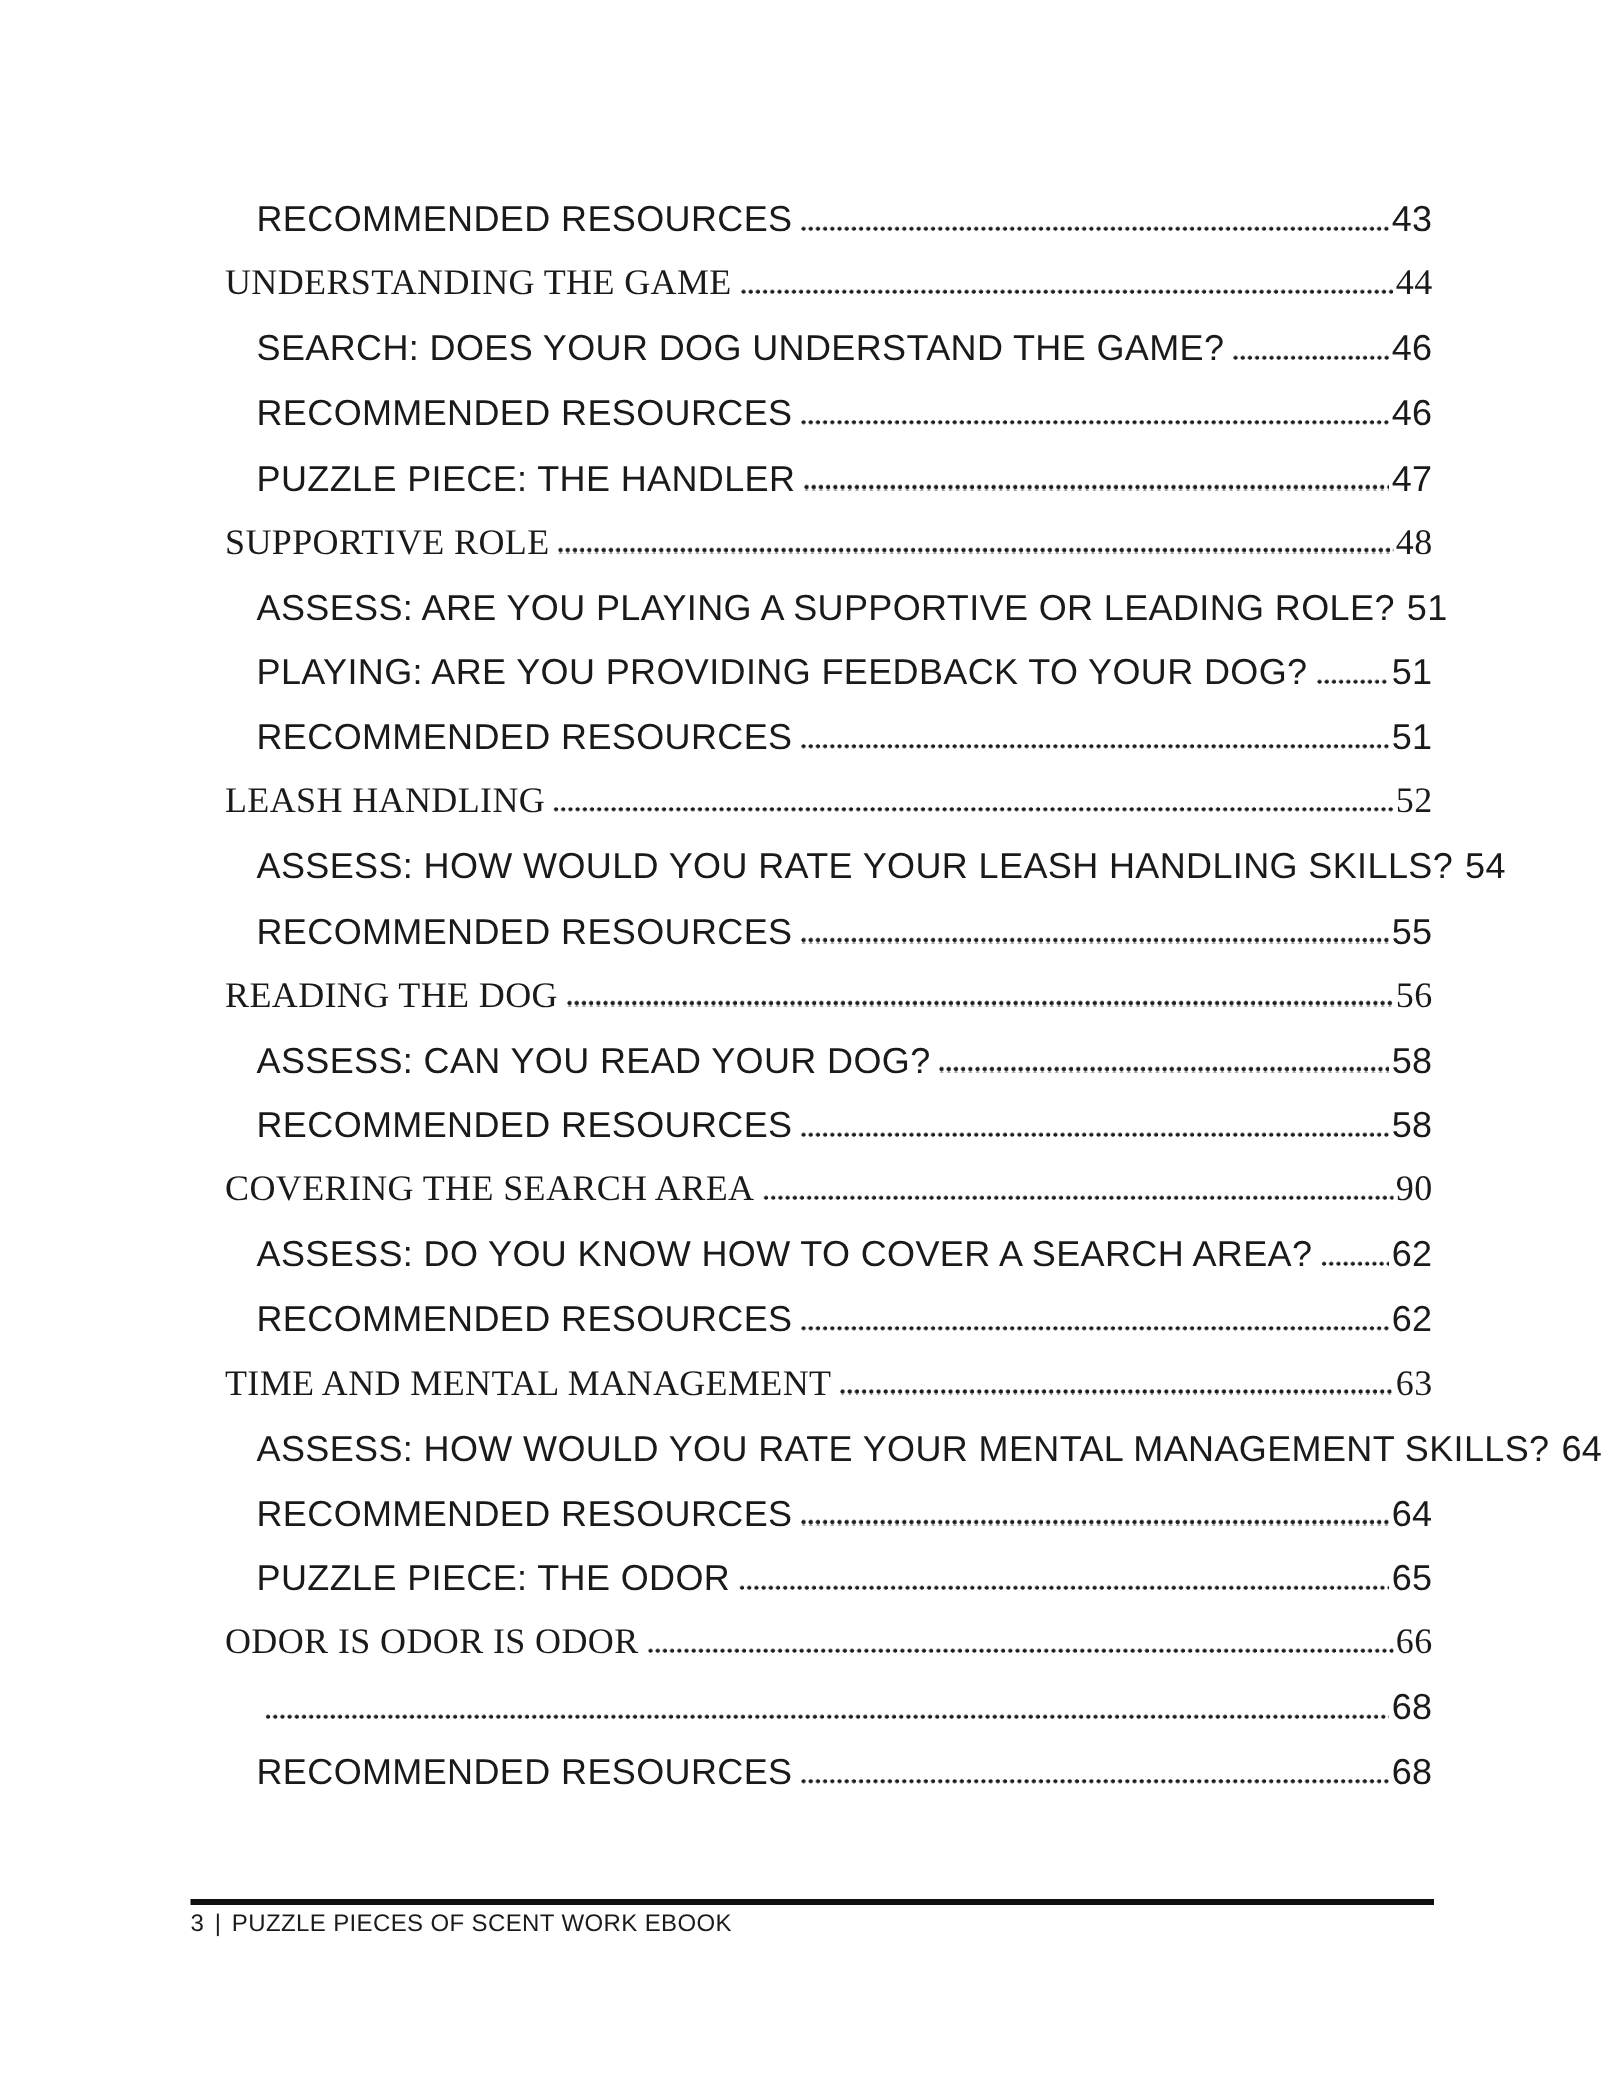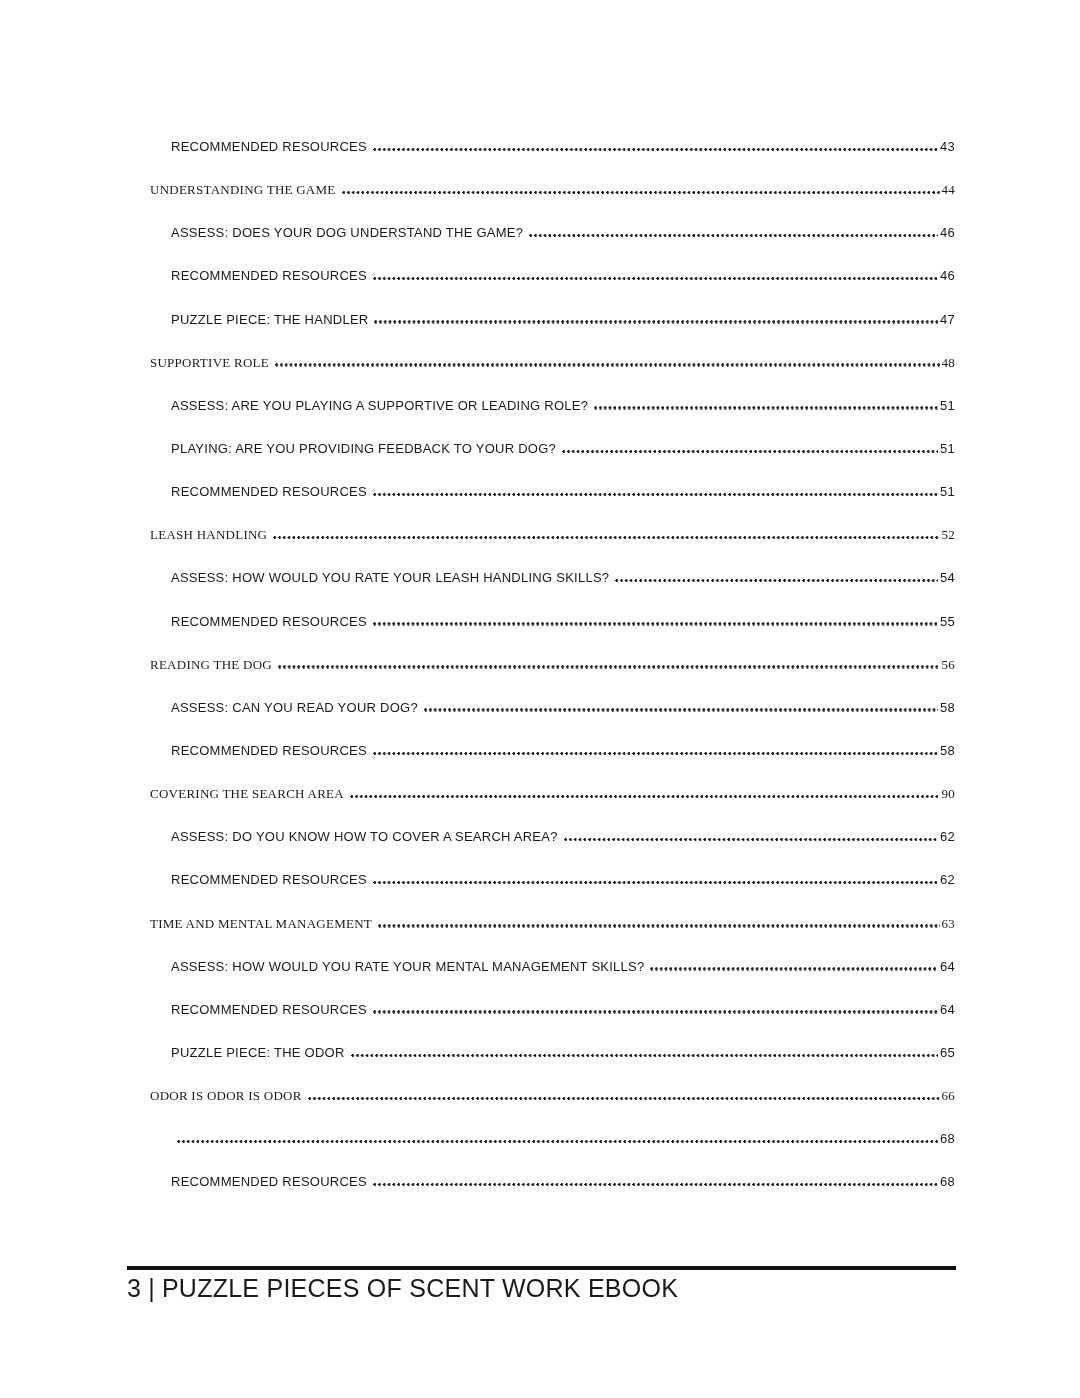--- a/index.html
+++ b/index.html
@@ -17,21 +17,21 @@
     position: absolute;
     top: 125px;
     left: 127px;
     width: 828px;
     list-style: none;
   }
   .toc-entry {
     display: flex;
     align-items: baseline;
     height: 43.15px;
-    font-size: 13px;
+    font-size: 24px;
     letter-spacing: 0.25px;
     color: #1a1a1a;
     cursor: pointer;
   }
   .toc-entry .toc-label,
   .toc-entry .toc-page {
     line-height: 43.15px;
     white-space: nowrap;
     font-weight: 400;
   }
@@ -52,21 +52,21 @@
     left: 127px;
     top: 1266px;
     width: 829px;
     height: 4px;
     background: #0f0f0f;
   }
   .footer-text {
     position: absolute;
     left: 127px;
     top: 1274px;
-    font-size: 25px;
+    font-size: 16px;
     letter-spacing: 0.25px;
     color: #1a1a1a;
     white-space: nowrap;
   }
   .footer-text .sep { padding: 0 7px; }
 </style>
 </head>
 <body>
 
 <div class="page">
@@ -76,21 +76,21 @@
       <span class="toc-label">RECOMMENDED RESOURCES</span>
       <span class="leader"></span>
       <span class="toc-page">43</span>
     </li>
       <li class="toc-entry lvl-2">
       <span class="toc-label">UNDERSTANDING THE GAME</span>
       <span class="leader"></span>
       <span class="toc-page">44</span>
     </li>
       <li class="toc-entry lvl-3">
-      <span class="toc-label">ASSESS: DOES YOUR DOG UNDERSTAND THE GAME?</span>
+      <span class="toc-label">SEARCH: DOES YOUR DOG UNDERSTAND THE GAME?</span>
       <span class="leader"></span>
       <span class="toc-page">46</span>
     </li>
       <li class="toc-entry lvl-3">
       <span class="toc-label">RECOMMENDED RESOURCES</span>
       <span class="leader"></span>
       <span class="toc-page">46</span>
     </li>
       <li class="toc-entry lvl-1">
       <span class="toc-label">PUZZLE PIECE: THE HANDLER</span>

